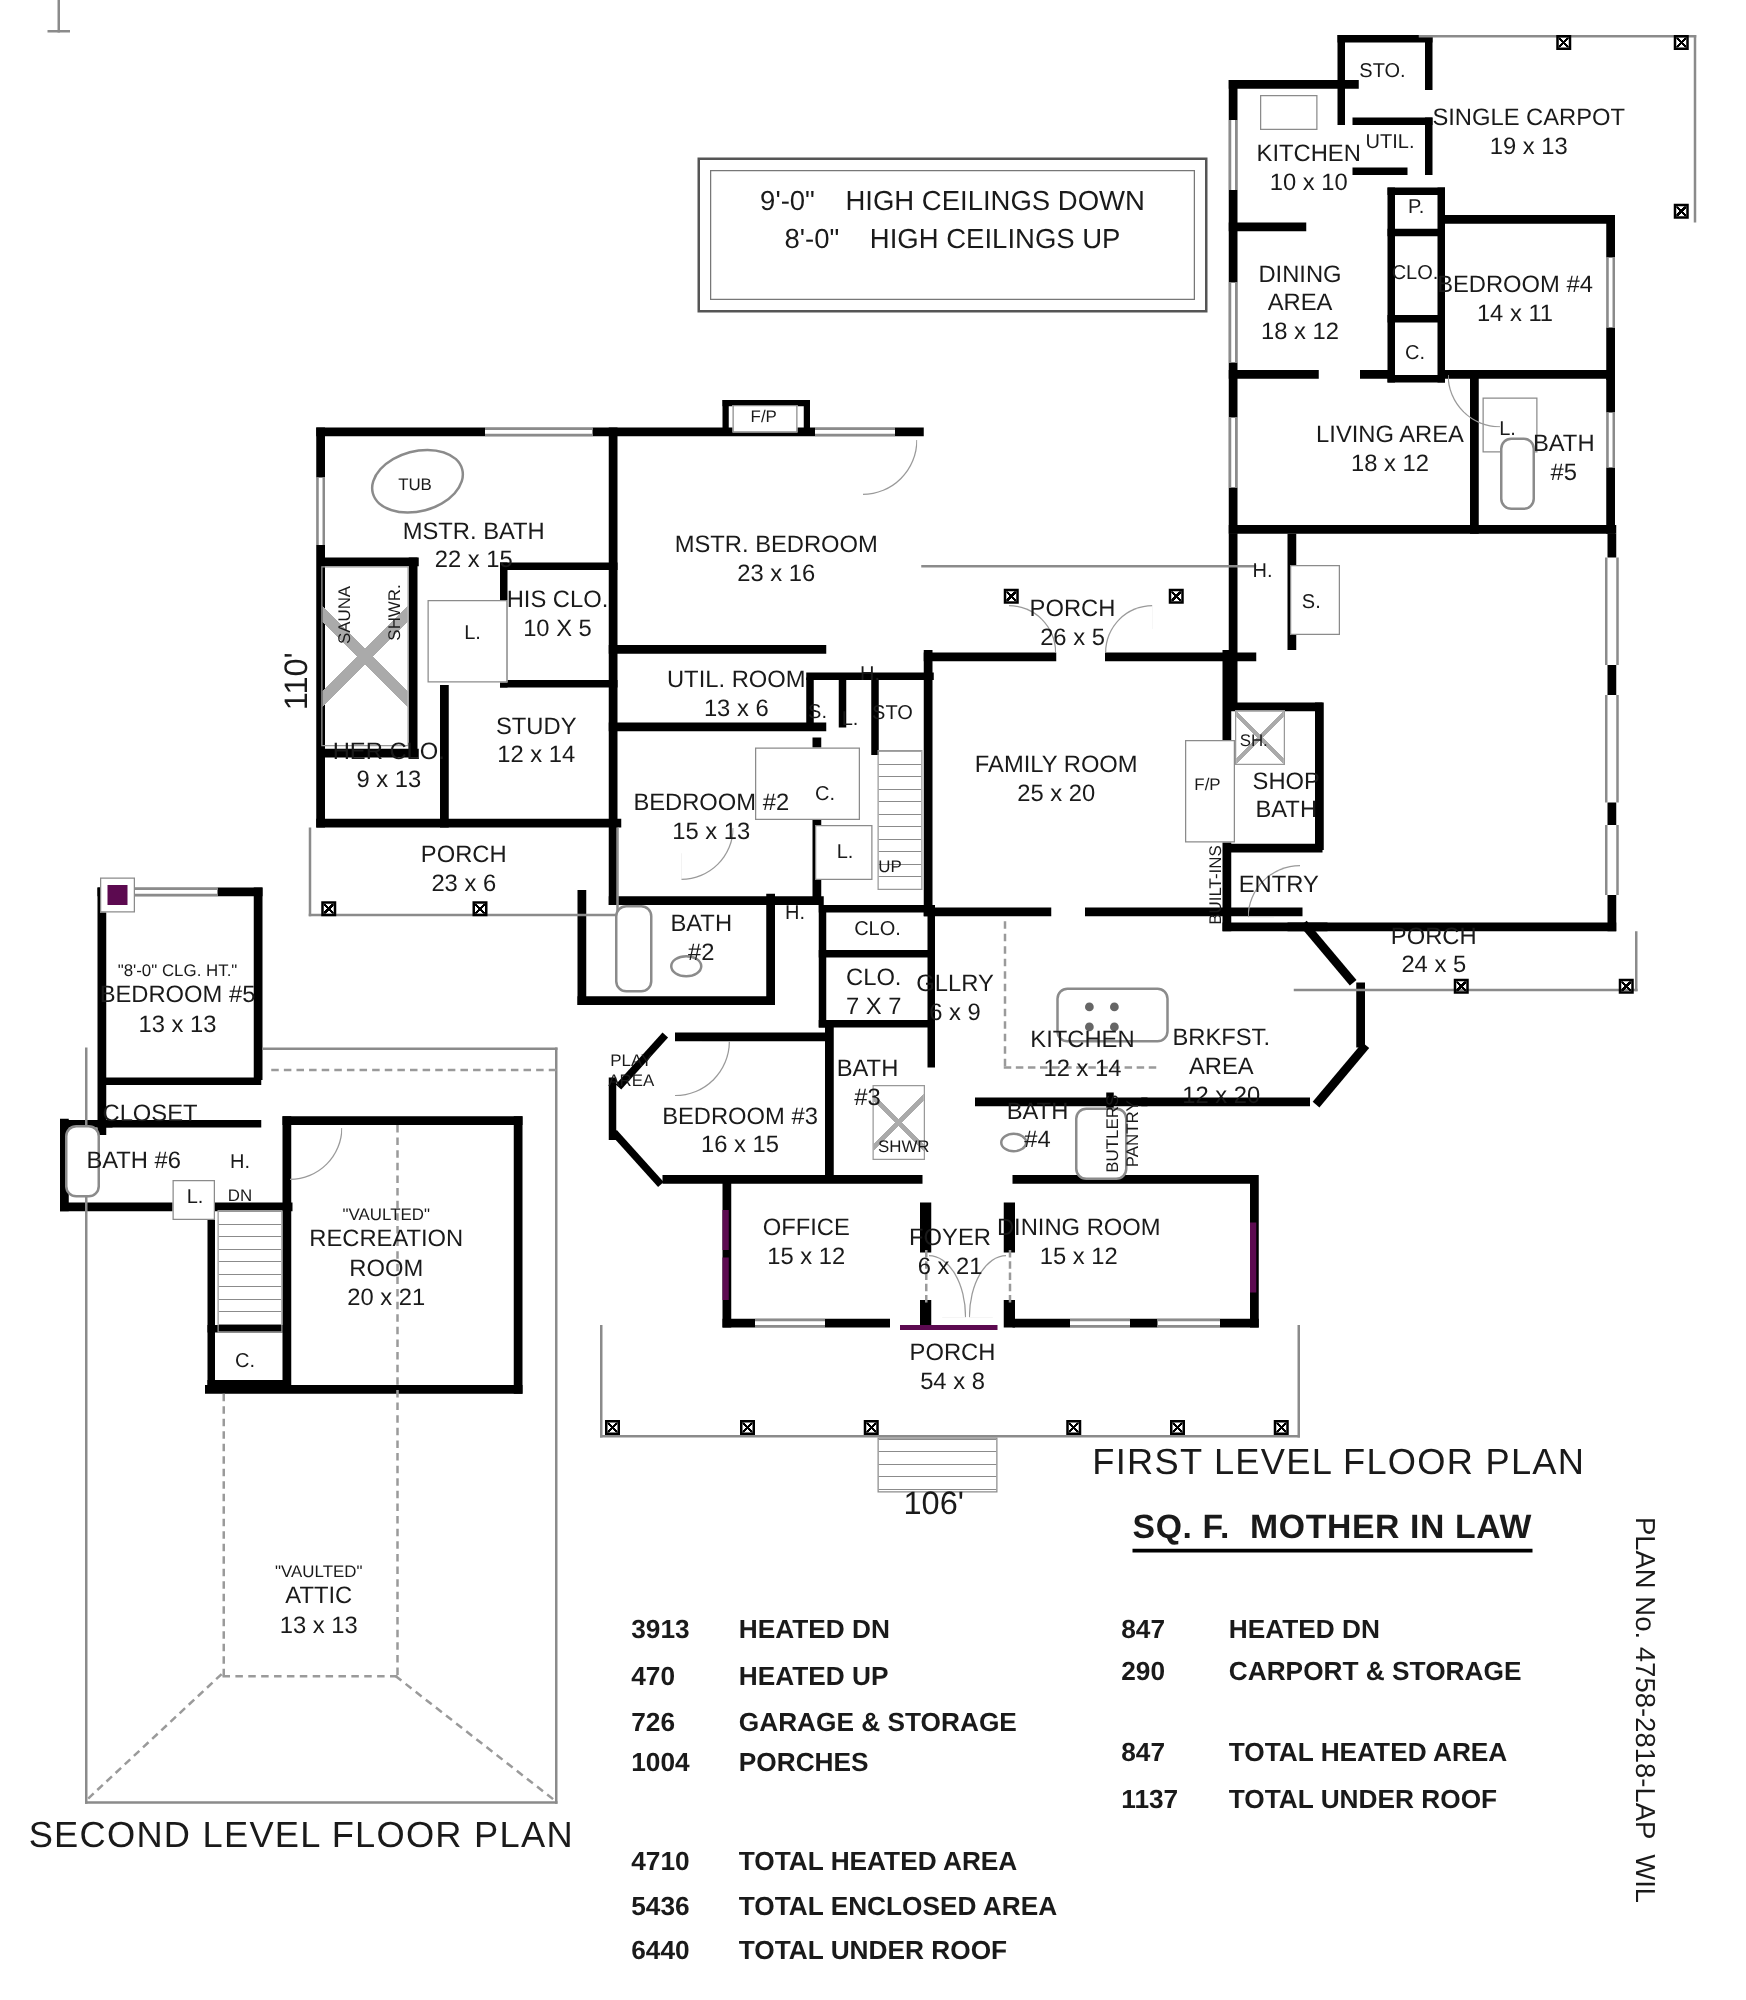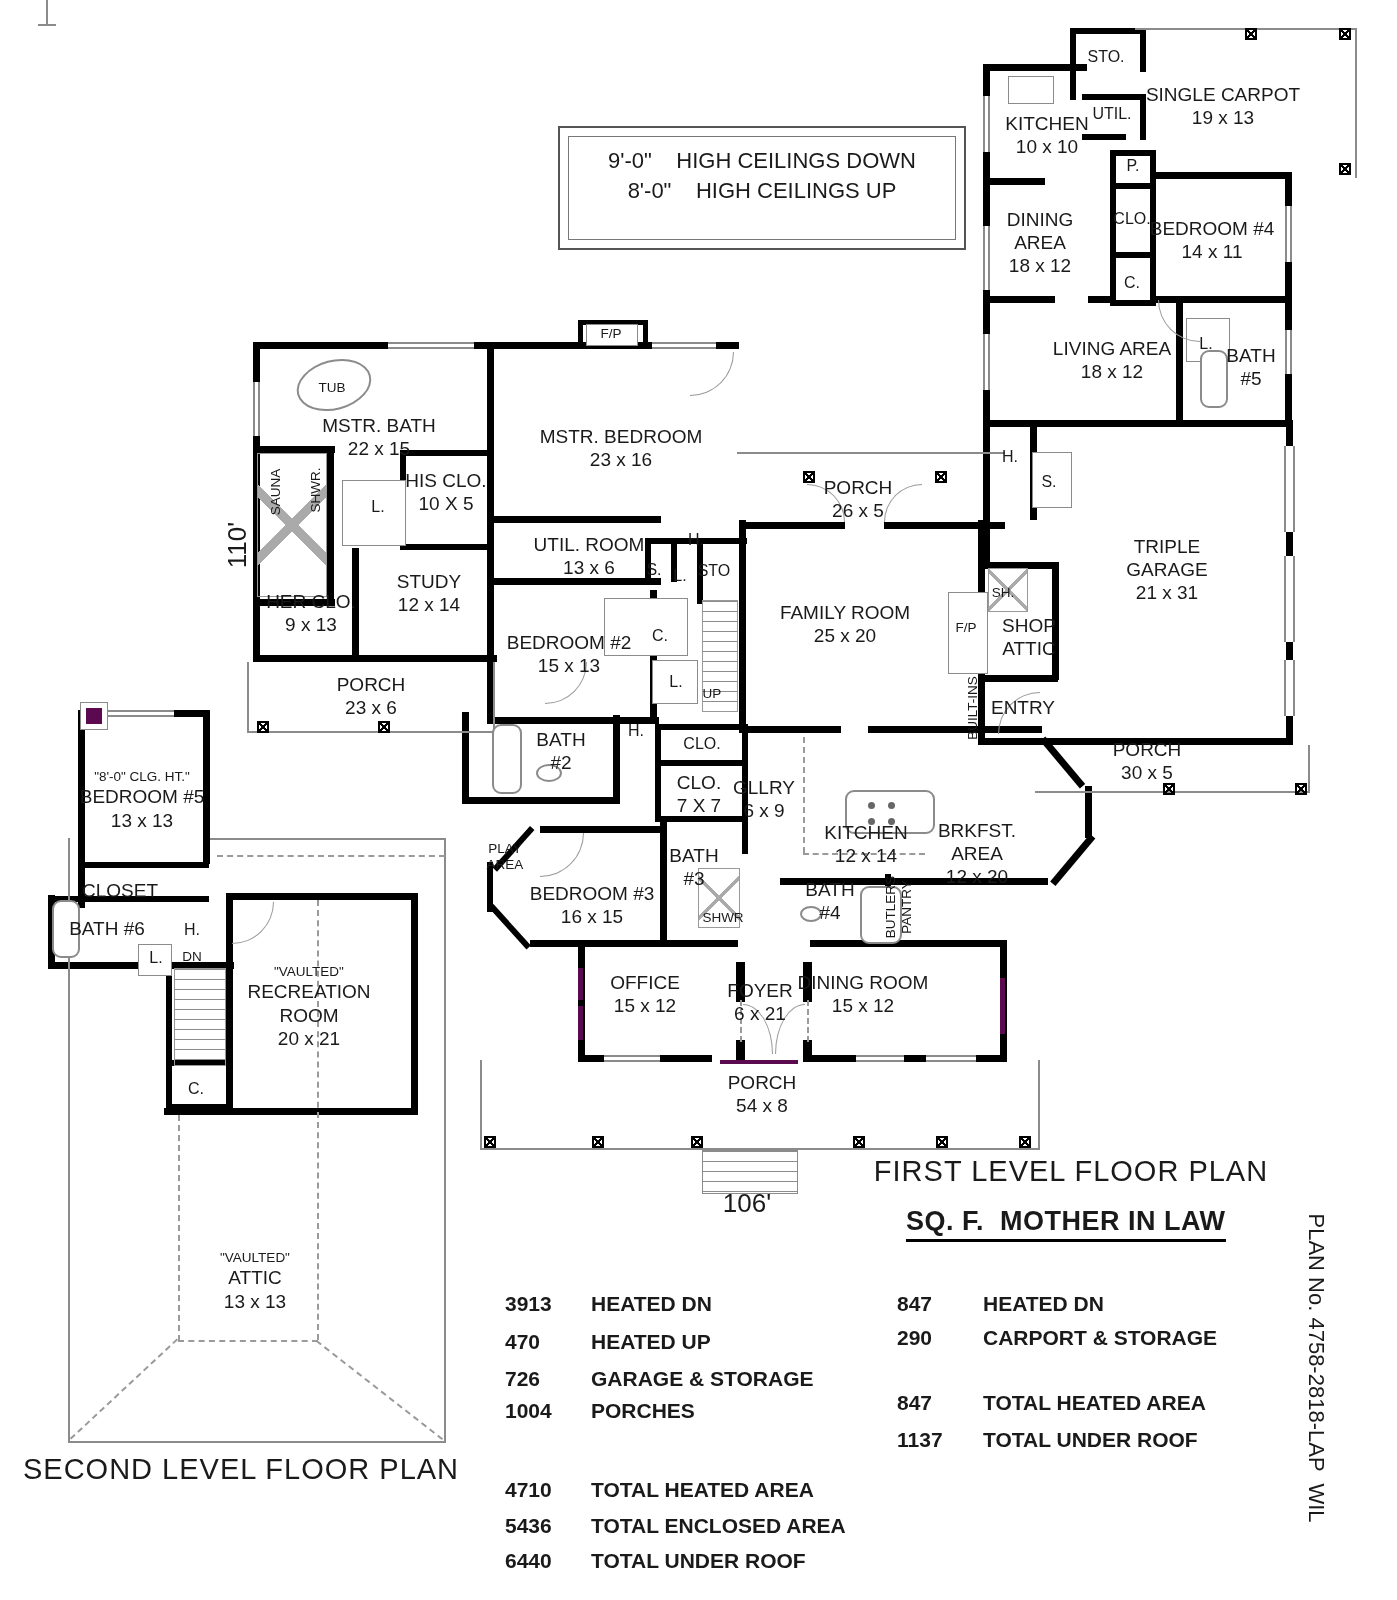--- a/index.html
+++ b/index.html
@@ -320,42 +320,38 @@
     </div>
   <div class="room wrap" style="left:1251px;top:367px;width:70px">
       <span>BATH #5</span>
     </div>
   <div class="room sm" style="left:1010px;top:457px">
       <span>H.</span>
     </div>
   <div class="room sm" style="left:1049px;top:482px">
       <span>S.</span>
     </div>
-  <div class="room wrap" style="left:1167px;top:570px;width:130px">
-      <span>TRIPLE GARAGE</span>
-      <span>21 x 31</span>
-    </div>
   <div class="room xs" style="left:1003px;top:593px">
       <span>SH.</span>
     </div>
   <div class="room xs" style="left:966px;top:628px">
       <span>F/P</span>
     </div>
   <div class="room wrap" style="left:1029px;top:637px;width:84px">
-      <span>SHOP ATTIC</span>
+      <span>SHOP BATH</span>
     </div>
   <div class="room xs vert" style="left:973px;top:708px">
       <span>BUILT-INS</span>
     </div>
   <div class="room" style="left:1023px;top:708px">
       <span>ENTRY</span>
     </div>
   <div class="room" style="left:1147px;top:761px">
       <span>PORCH</span>
-      <span>30 x 5</span>
+      <span>24 x 5</span>
     </div>
   <div class="room xs" style="left:611px;top:334px">
       <span>F/P</span>
     </div>
   <div class="room xs" style="left:332px;top:388px">
       <span>TUB</span>
     </div>
   <div class="room" style="left:379px;top:437px">
       <span>MSTR. BATH</span>
       <span>22 x 15</span>

